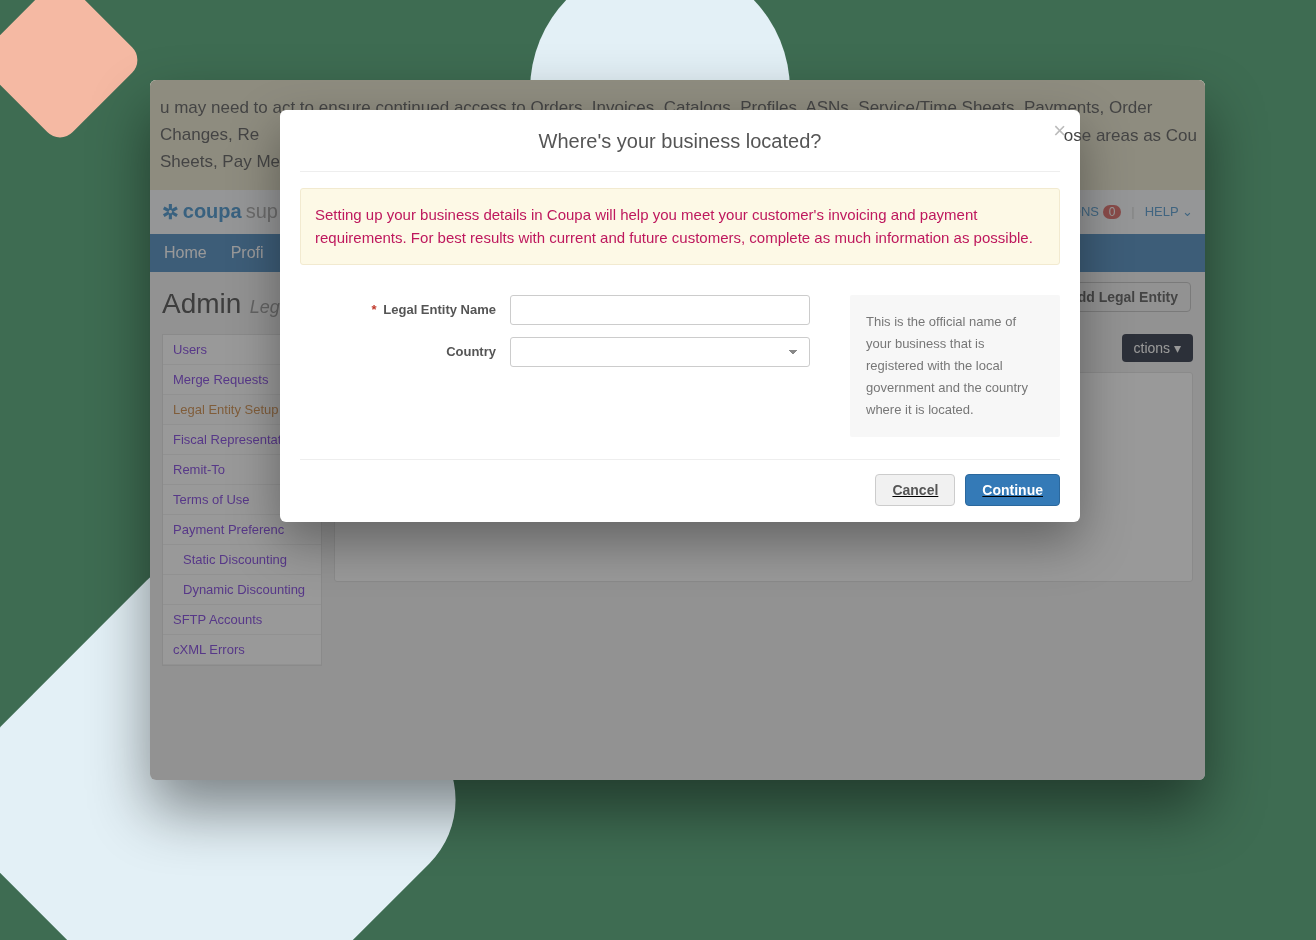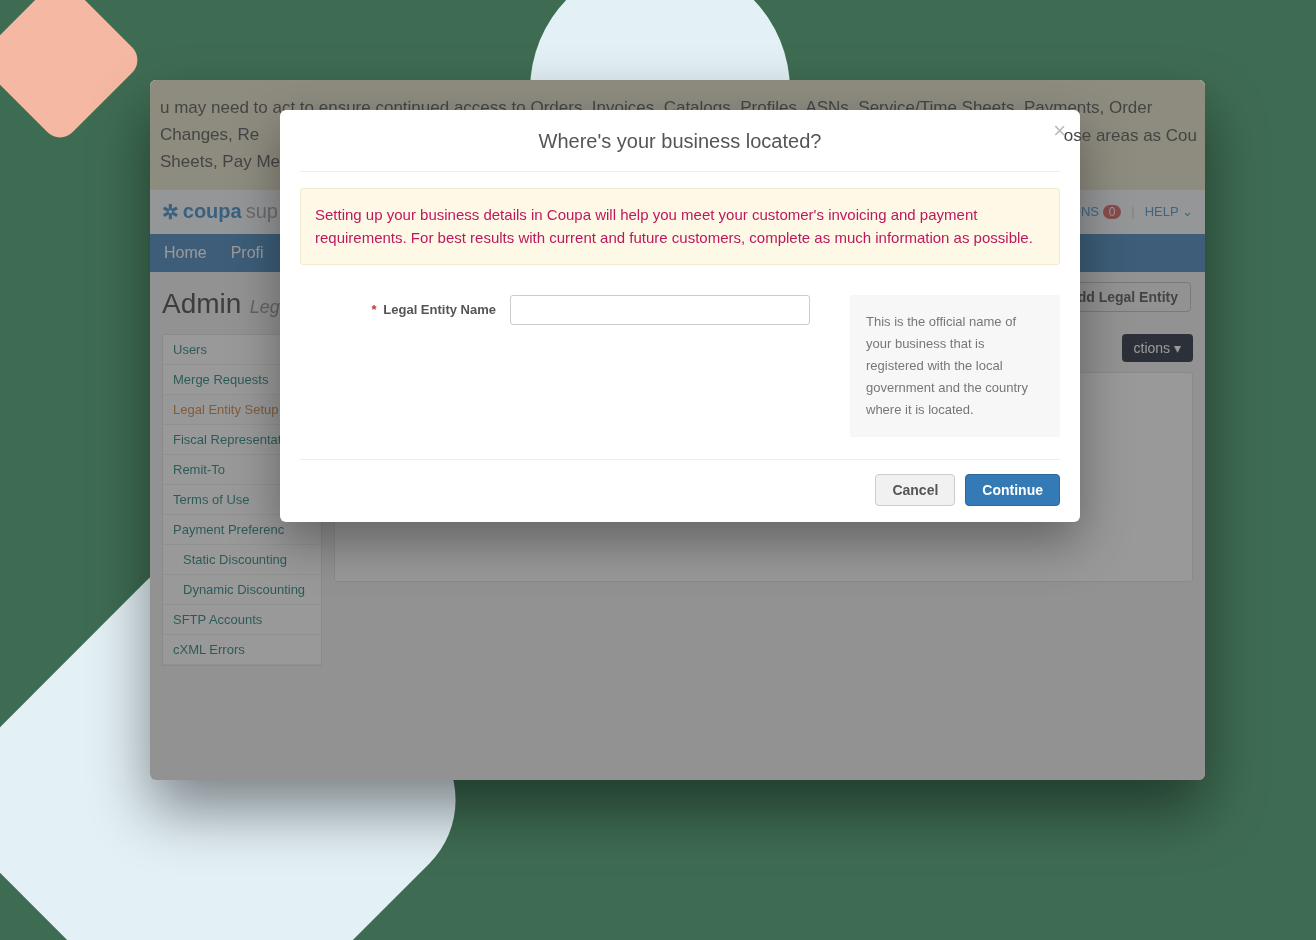--- a/index.html
+++ b/index.html
@@ -83,21 +83,21 @@
   }
   .body {
     display:flex; padding: 14px 12px; gap:12px;
   }
   .sidebar {
     width: 160px;
     background:#fff;
     border:1px solid #ddd;
     font-size:13px;
   }
-  .sidebar div { padding:7px 10px; border-bottom:1px solid #eee; color:#0f766e; cursor:pointer;}
+  .sidebar div { padding:7px 10px; border-bottom:1px solid #eee; color:#6d28d9; cursor:pointer;}
   .sidebar .active { color:#c77a2e; background:#fdfdfd;}
   .sidebar .indent { padding-left:20px; }
   .main {
     flex:1;
     display:flex; flex-direction:column; gap:10px;
   }
   .actions-row { display:flex; justify-content:flex-end; }
   .btn-actions { background:#0f172a; color:#fff; border:none; padding:6px 12px; border-radius:4px; font-size:14px;}
   .content-box { height:210px; border:1px solid #ddd; background:#fff; border-radius:3px;}
 
@@ -146,21 +146,21 @@
   .form-row select { appearance:none; background-image: linear-gradient(45deg, transparent 50%, #888 50%), linear-gradient(135deg, #888 50%, transparent 50%); background-position: calc(100% - 16px) 12px, calc(100% - 11px) 12px; background-size:5px 5px; background-repeat:no-repeat;}
   .help {
     width:210px; background:#f7f7f7; padding:16px 16px;
     font-size:13px; color:#777; line-height:1.7;
     border-radius:2px;
     min-height:140px;
   }
   .modal-footer {
     border-top:1px solid #eee;
     margin:0 20px; padding-top:14px;
-    display:flex; justify-content:flex-end; gap:10px;
+    display:flex; justify-content:flex-end; gap:10px;text-decoration:underline;
   }
   .btn { font-size:14px; font-weight:600; padding:7px 16px; border-radius:4px; cursor:pointer; }
   .btn-cancel { background:#f1f1f1; border:1px solid #ccc; color:#555;}
   .btn-primary { background:#347ab7; border:1px solid #2b689d; color:#fff;}
 </style>
 </head>
 <body>
 
 <div class="blob blob-top"></div>
 <div class="blob blob-bottom"></div>
@@ -225,20 +225,24 @@
     <span class="modal-close">×</span>
     <h2>Where's your business located?</h2>
     <hr>
     <div class="info">Setting up your business details in Coupa will help you meet your customer's invoicing and payment requirements. For best results with current and future customers, complete as much information as possible.</div>
     <div class="form-area">
       <div class="form-left">
         <div class="form-row">
           <label><span class="req">*</span> <span>Legal Entity Name</span></label>
           <input type="text" style="">
         </div>
+        <div class="form-row">
+          <label>Country</label>
+          <select><option></option></select>
+        </div>
       </div>
       <div class="help">This is the official name of your business that is registered with the local government and the country where it is located.</div>
     </div>
     <div class="modal-footer">
       <button class="btn btn-cancel">Cancel</button>
       <button class="btn btn-primary">Continue</button>
     </div>
   </div>
 
   <div style="position:absolute; top:46px; right:8px; color:#444; font-size:17px;">ose areas as Cou</div>

